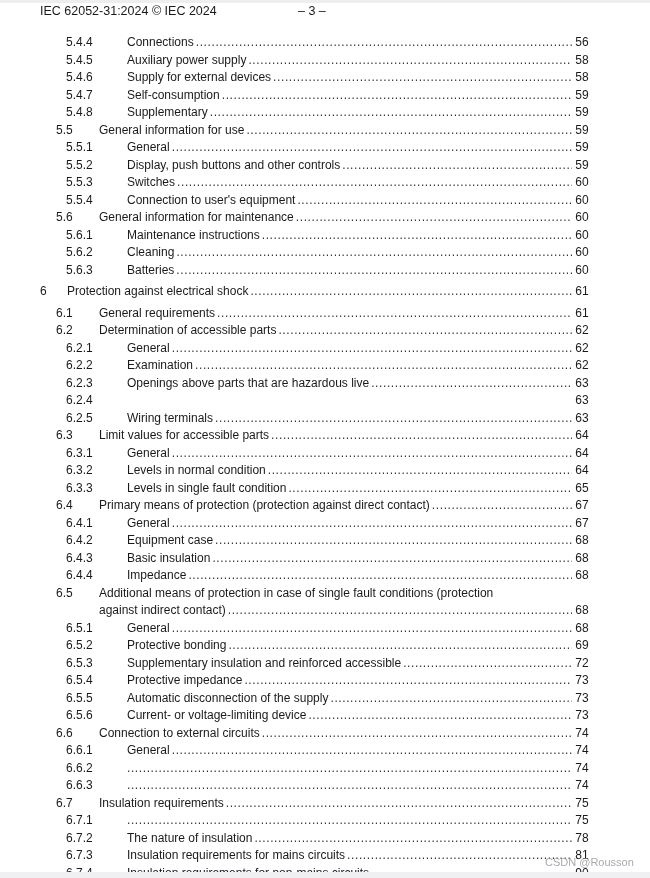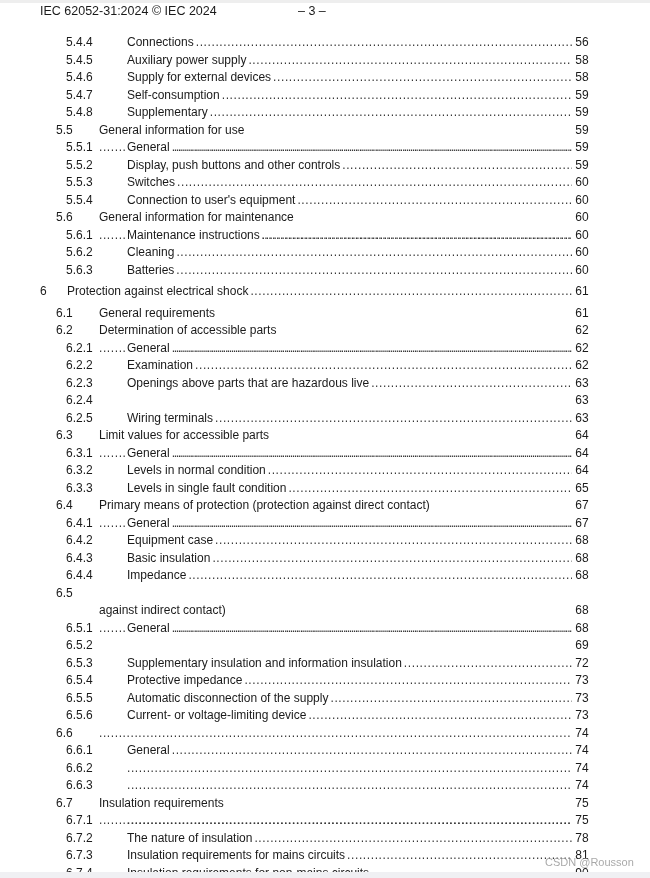--- a/index.html
+++ b/index.html
@@ -31,21 +31,21 @@
     flex: 1 1 auto; overflow: hidden; color: #333;
     letter-spacing: 0.6px;
   }
   .row .dots::after {
     content: "................................................................................................................................................................";
   }
   .row .page { position: absolute; left: 572px; width: 20px; text-align: center; }
   .lvl1 .num { left: 40px; }
   .lvl1 .title-wrap { left: 67px; }
   .lvl2 .num { left: 56px; }
-  .lvl2 .title-wrap { left: 99px; flex-direction: column; }
+  .lvl2 .title-wrap { left: 99px; }
   .lvl3 .num { left: 66px; }
   .lvl3 .title-wrap { left: 127px; }
   .lvl1 { margin-top: 4px; margin-bottom: 4px; }
   .row.twoline { height: 35px; }
   .row.twoline .first { position: absolute; left: 99px; top: 0; }
   .row.twoline .title-wrap { top: 17.5px; }
   .row.twoline .page { top: 17.5px; }
   .watermark {
     position: absolute; left: 545px; top: 856px;
     font-size: 11px; color: #9a9a9a; opacity: 0.85;
@@ -303,42 +303,47 @@
     <div class="row lvl3">
       <span class="num">6.4.4</span>
       <span class="title-wrap">
         <span class="title">Impedance</span>
         <span class="dots"></span>
       </span>
       <span class="page">68</span>
     </div>
     <div class="row lvl2 twoline">
       <span class="num">6.5</span>
+      <span class="first">Additional means of protection in case of single fault conditions (protection</span>
       <span class="title-wrap">
         <span class="title">against indirect contact)</span>
         <span class="dots"></span>
       </span>
       <span class="page">68</span>
     </div>
     <div class="row lvl3">
       <span class="num">6.5.1</span>
       <span class="title-wrap">
         <span class="title">General</span>
         <span class="dots"></span>
       </span>
       <span class="page">68</span>
     </div>
     <div class="row lvl3">
       <span class="num">6.5.2</span>
+      <span class="title-wrap">
+        <span class="title">Protective bonding</span>
+        <span class="dots"></span>
+      </span>
       <span class="page">69</span>
     </div>
     <div class="row lvl3">
       <span class="num">6.5.3</span>
       <span class="title-wrap">
-        <span class="title">Supplementary insulation and information insulation</span>
+        <span class="title">Supplementary insulation and reinforced accessible</span>
         <span class="dots"></span>
       </span>
       <span class="page">72</span>
     </div>
     <div class="row lvl3">
       <span class="num">6.5.4</span>
       <span class="title-wrap">
         <span class="title">Protective impedance</span>
         <span class="dots"></span>
       </span>
@@ -356,20 +361,21 @@
       <span class="num">6.5.6</span>
       <span class="title-wrap">
         <span class="title">Current- or voltage-limiting device</span>
         <span class="dots"></span>
       </span>
       <span class="page">73</span>
     </div>
     <div class="row lvl2">
       <span class="num">6.6</span>
       <span class="title-wrap">
+        <span class="title">Connection to external circuits</span>
         <span class="dots"></span>
       </span>
       <span class="page">74</span>
     </div>
     <div class="row lvl3">
       <span class="num">6.6.1</span>
       <span class="title-wrap">
         <span class="title">General</span>
         <span class="dots"></span>
       </span>

